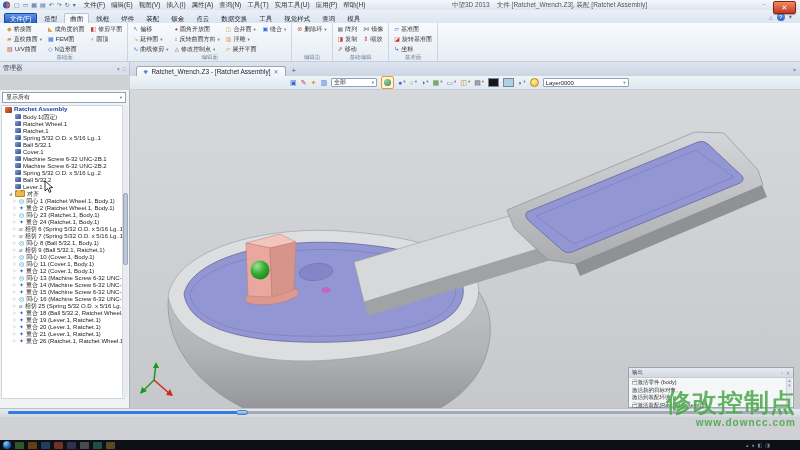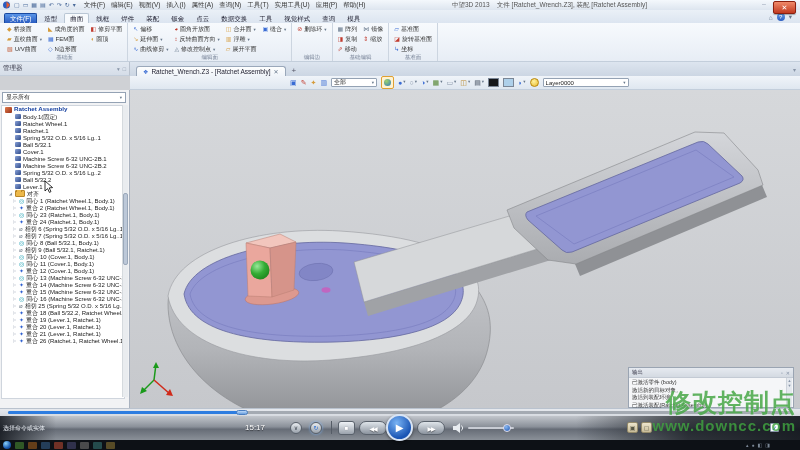--- a/index.html
+++ b/index.html
@@ -141,21 +141,21 @@
     color:#2a6cd4;font-size:7px;line-height:9px;text-align:center;}
   
   .taskbar{left:0;top:440px;width:800px;height:10px;background:#0d1116;display:flex;align-items:center;gap:4px;padding-left:3px;box-sizing:border-box;}
   .orb{width:8px;height:8px;border-radius:50%;background:radial-gradient(circle at 35% 30%,#8ad0f8,#1a5ab0 60%,#0a3a80);flex:none;}
   .tbi{width:9px;height:7px;border-radius:1px;opacity:.8;flex:none;}
   .tray{margin-left:auto;margin-right:30px;display:flex;gap:3px;font-size:5px;color:#7a8694;}
   
   .watermark{right:4px;top:390px;text-align:right;z-index:40;pointer-events:none;
     color:rgba(64,164,64,.82);font-weight:bold;line-height:1;}
   .wm1{font-size:25px;letter-spacing:1px;text-shadow:0 0 2px rgba(255,255,255,.35);}
-  .wm2{font-size:15px;margin-top:3px;letter-spacing:1px;}
+  .wm2{font-size:10px;margin-top:3px;letter-spacing:1px;}
   .cursor{z-index:60;pointer-events:none;}
 </style>
 </head>
 <body>
 
 <div id="stage">
 
   <div class="abs titlebar">
     <svg width="9" height="8" style="margin-left:2px;">
       <circle cx="4.5" cy="4" r="3.5" fill="#2a5cc0"></circle>
@@ -677,40 +677,20 @@
     </div>
   </div>
 
   <div class="abs statusrow">
     <div class="seek-track">
       <div class="seek-played"></div>
       <div class="seek-handle"></div>
     </div>
   </div>
 
-  <div class="abs playerbar">
-    <span class="prompt">选择命令或实体</span>
-    <span class="ptime">15:17</span>
-    <div class="pc roundbtn" style="left:290px;top:6px;">∨</div>
-    <div class="pc roundbtn blue" style="left:310px;top:6px;">↻</div>
-    <div class="pc pdivider" style="left:331px;top:5px;"></div>
-    <div class="pc stopbtn" style="left:338px;top:5px;">■</div>
-    <div class="pc pill" style="left:359px;top:5px;width:28px;">◀◀</div>
-    <div class="pc playbtn" style="left:386px;top:-2px;">▶</div>
-    <div class="pc pill" style="left:417px;top:5px;width:28px;">▶▶</div>
-    <svg class="pc" style="left:452px;top:6px;" width="13" height="12">
-      <polygon points="1,4 4,4 8,1 8,11 4,8 1,8" fill="#e8ecf0"></polygon>
-      <path d="M 9.5,3.5 Q 12,6 9.5,8.5" fill="none" stroke="#e8ecf0" stroke-width="1"></path>
-    </svg>
-    <div class="pc vol-line" style="left:468px;top:11px;"></div>
-    <div class="pc vol-knob" style="left:503px;top:8px;"></div>
-    <div class="pc sqbtn" style="left:627px;top:6px;">▣</div>
-    <div class="pc sqbtn" style="left:641px;top:6px;">▢</div>
-    <div class="pc wm-check" style="left:770px;top:7px;">✓</div>
-  </div>
 
   <div class="abs taskbar" id="taskbar">
       <span class="orb"></span>
       <span class="tbi" style="background: rgb(58, 106, 42);"></span>
       <span class="tbi" style="background: rgb(122, 74, 26);"></span>
       <span class="tbi" style="background: rgb(42, 74, 106);"></span>
       <span class="tbi" style="background: rgb(138, 58, 42);"></span>
       <span class="tbi" style="background: rgb(58, 58, 90);"></span>
       <span class="tbi" style="background: rgb(90, 90, 90);"></span>
       <span class="tbi" style="background: rgb(42, 90, 90);"></span>

